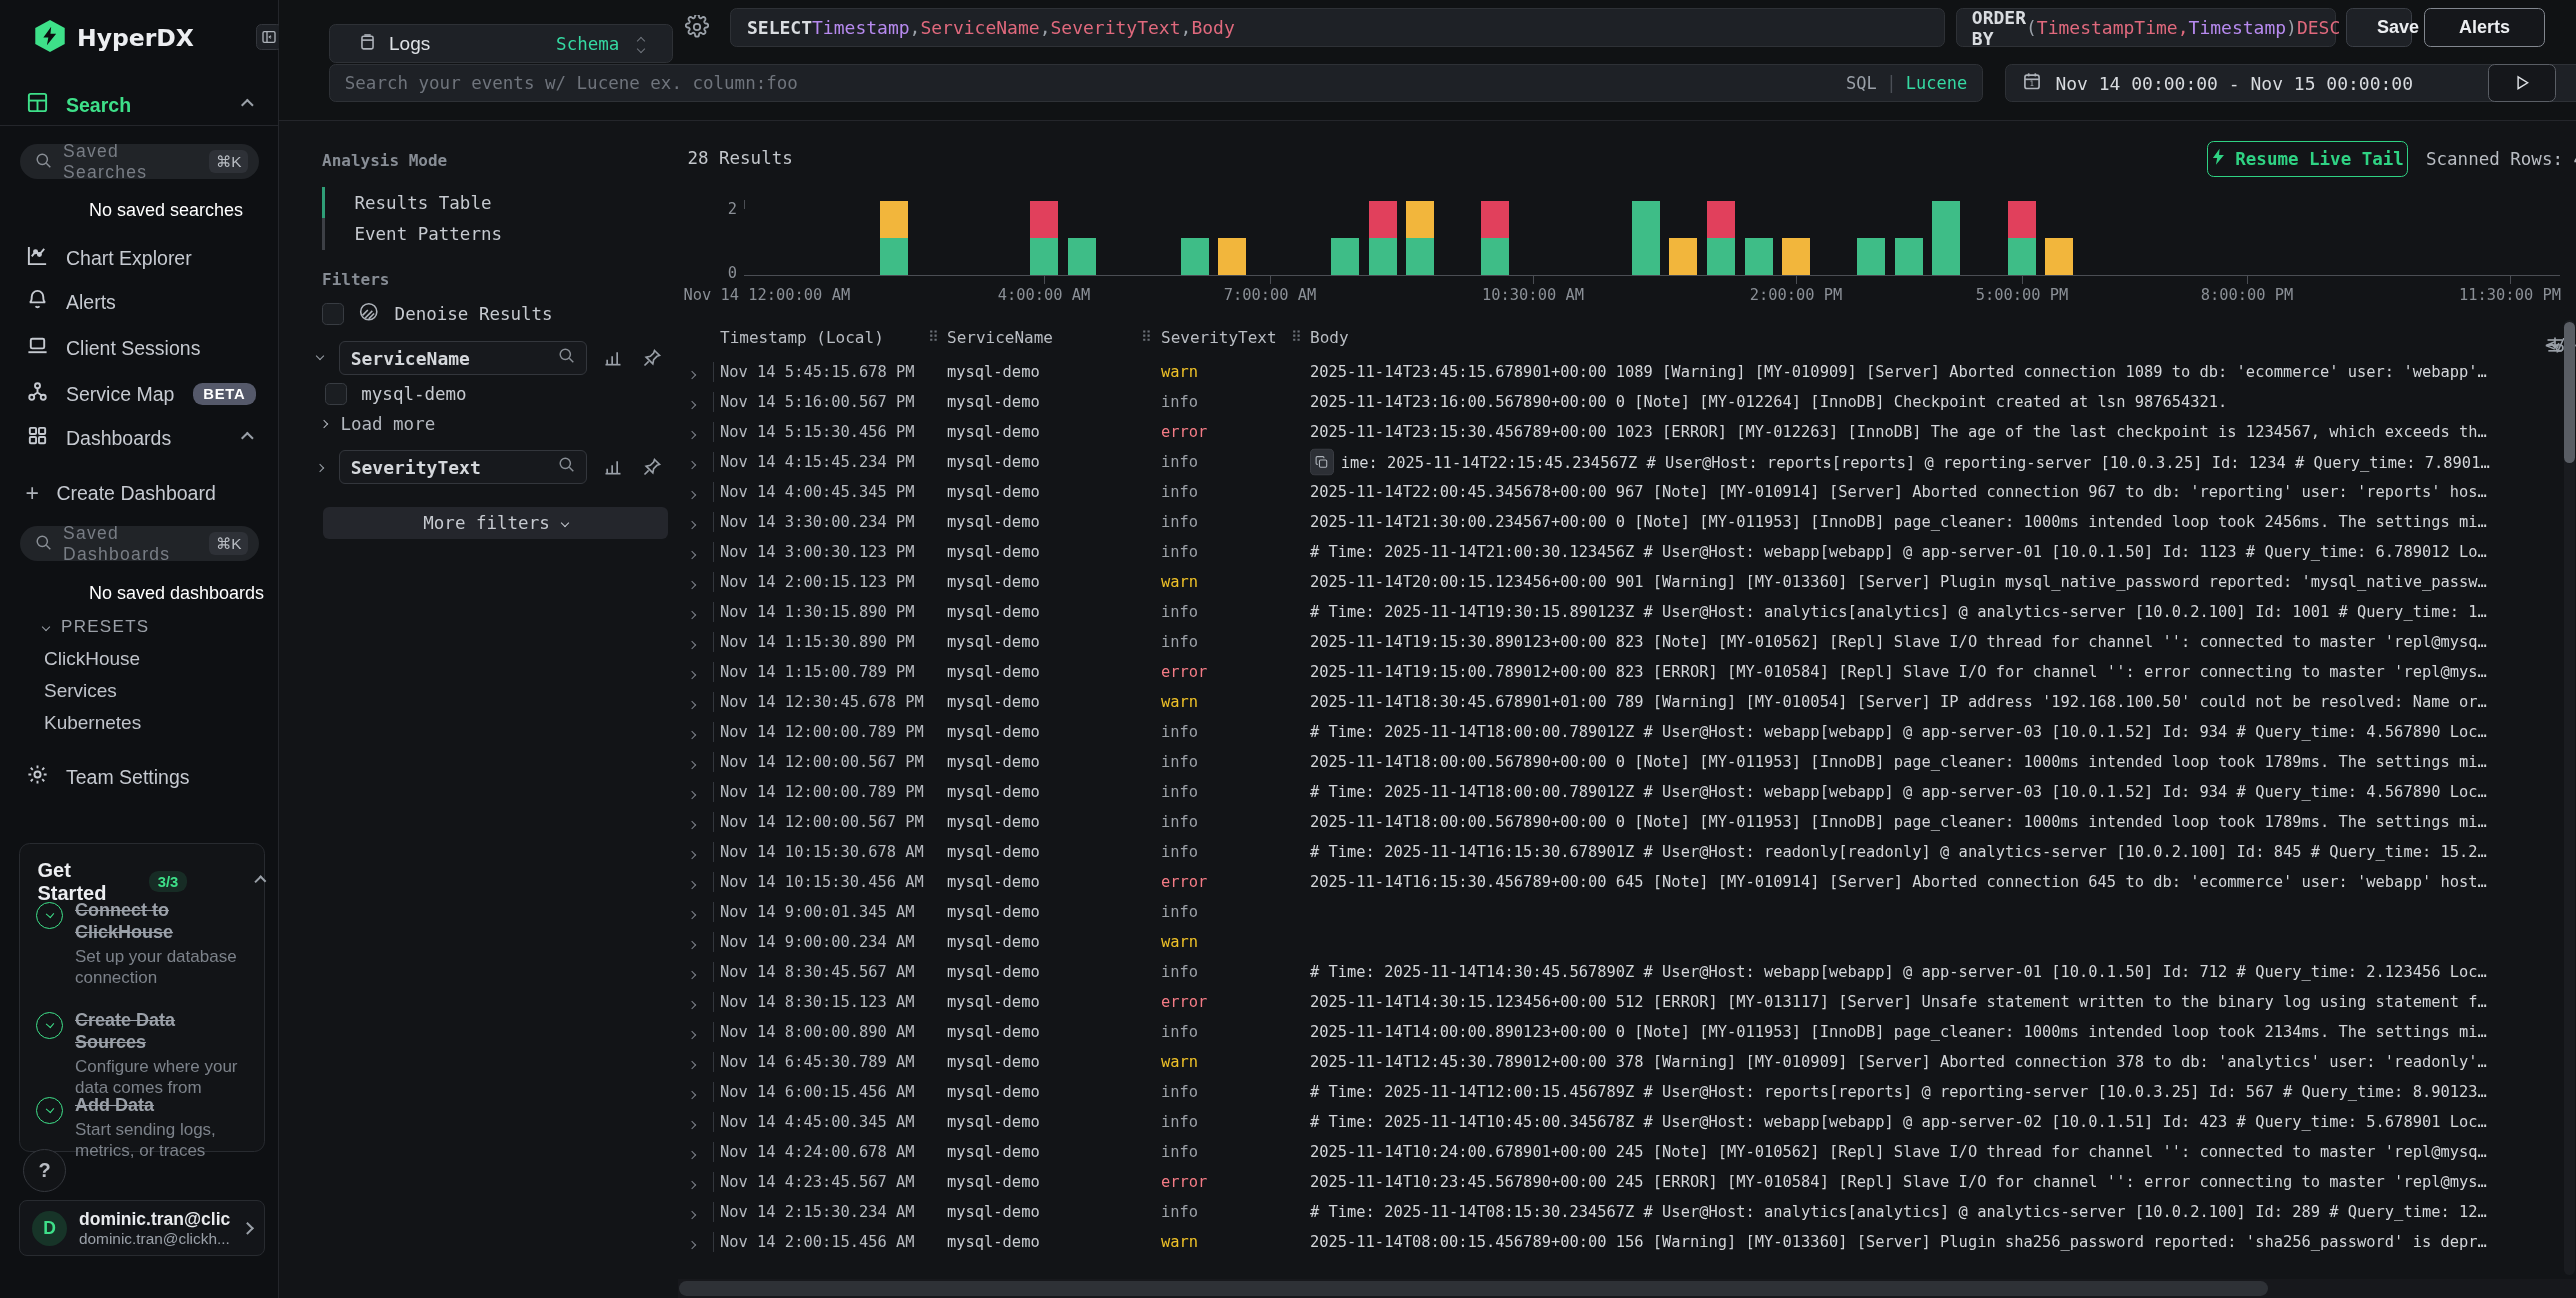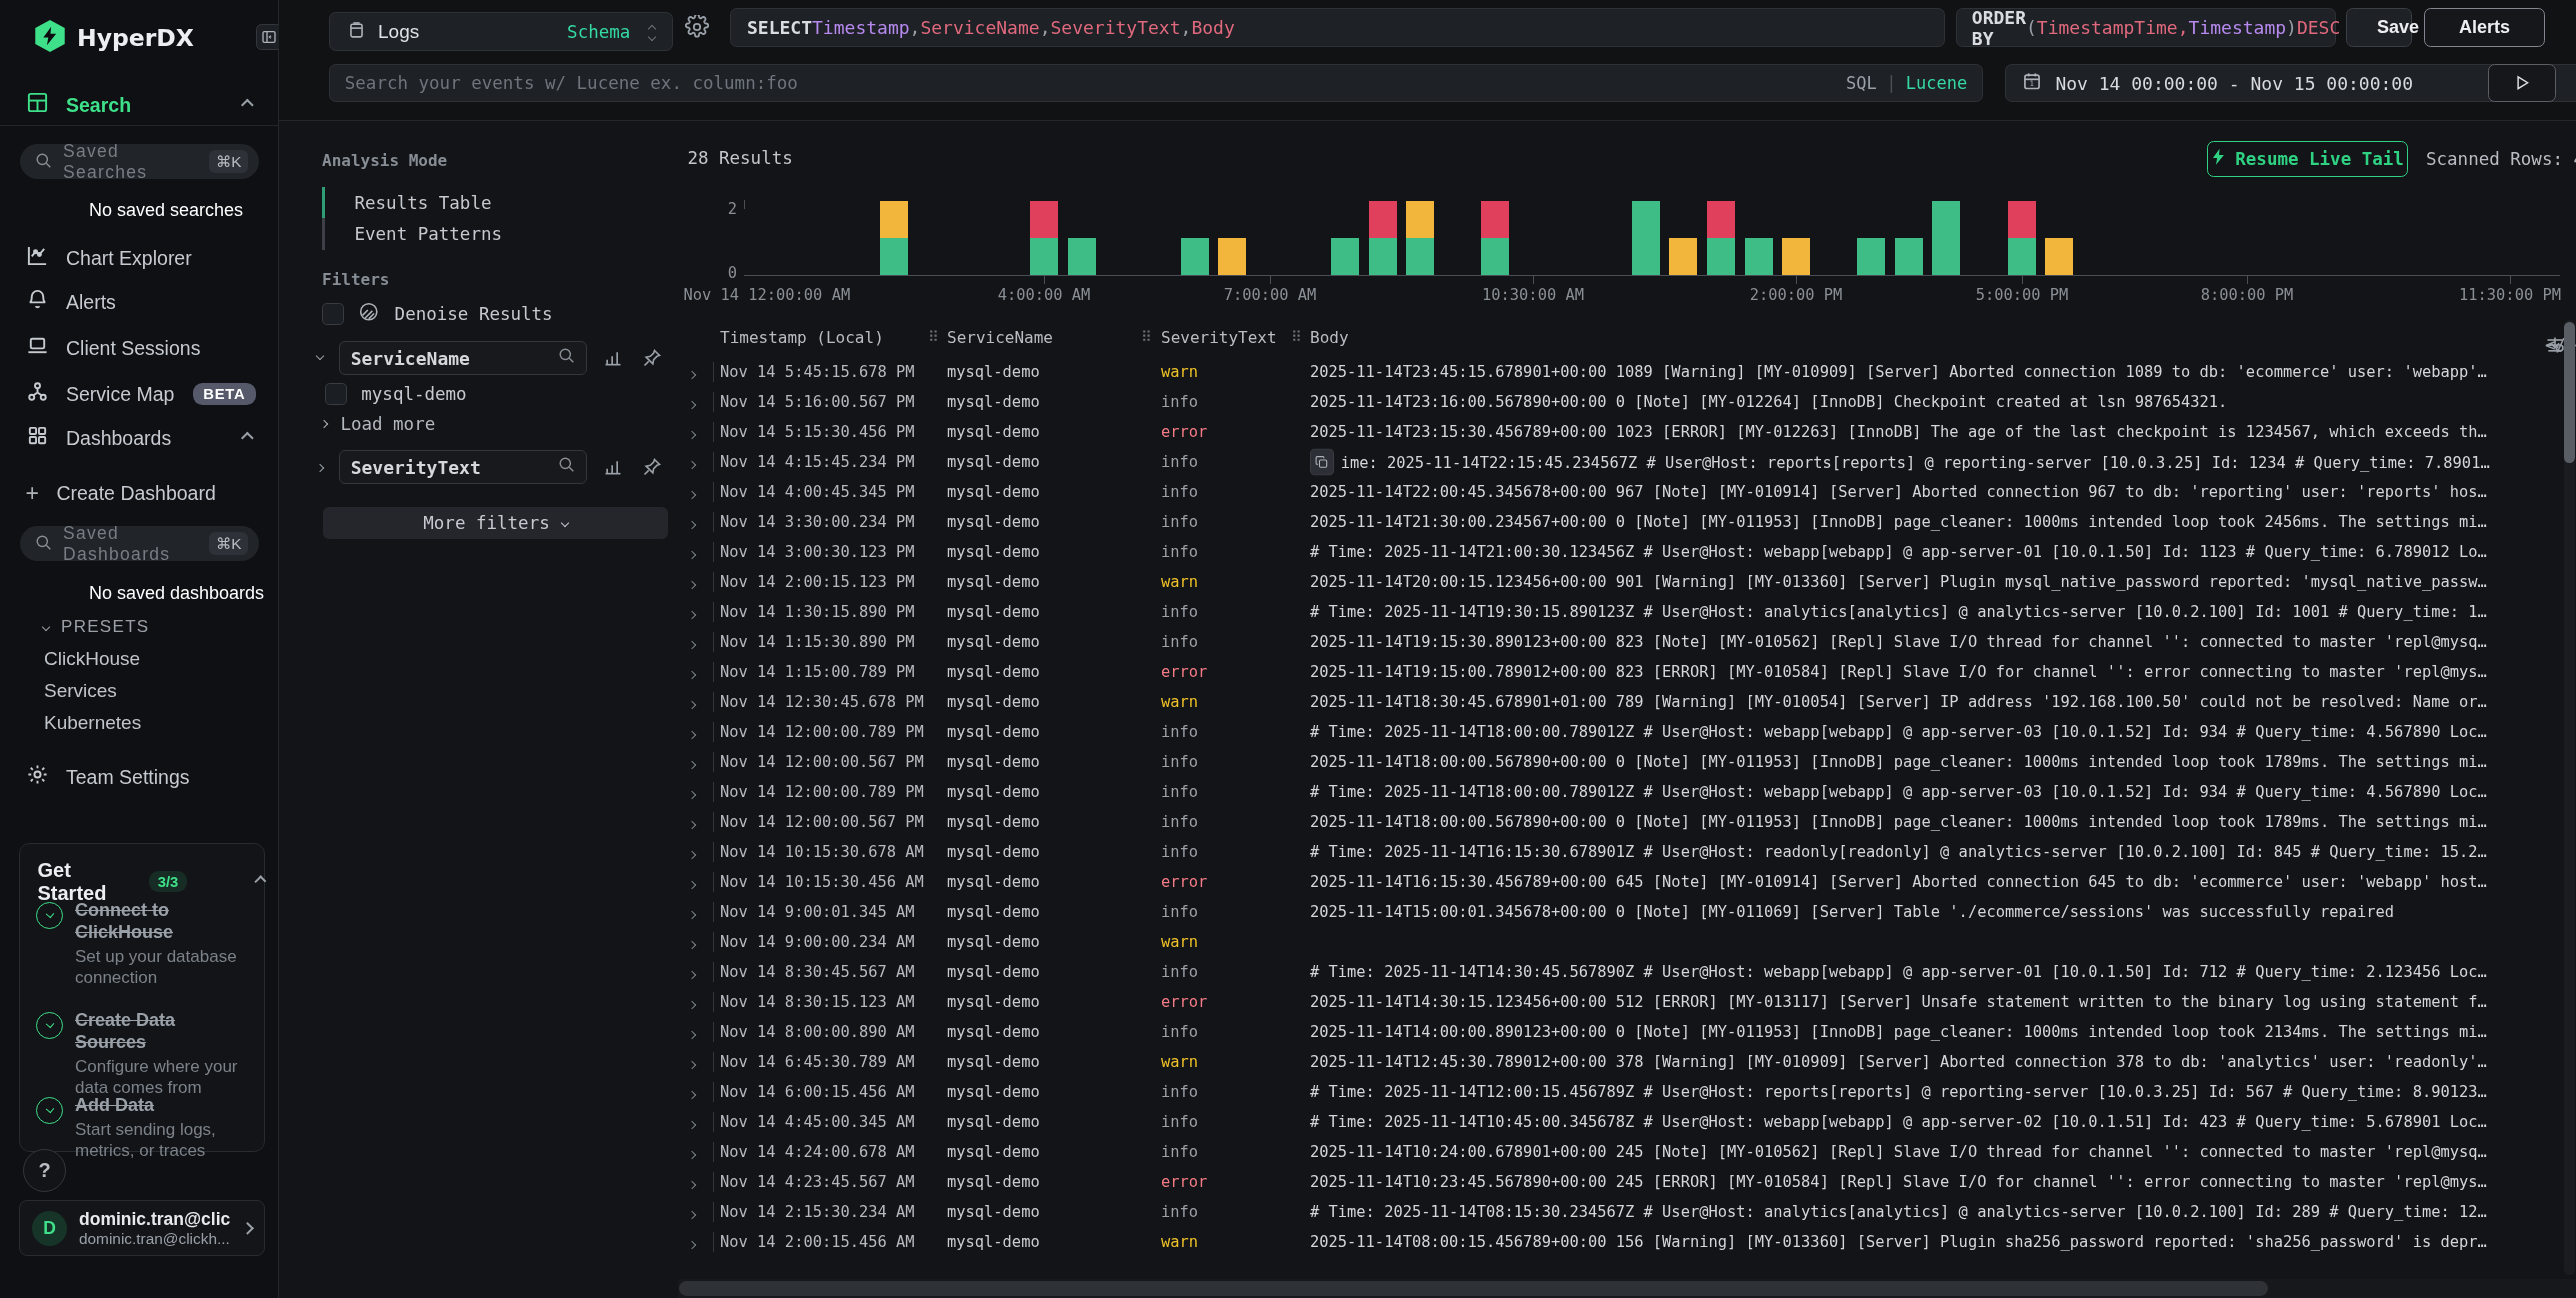--- a/index.html
+++ b/index.html
@@ -59,21 +59,21 @@
   .avatar { width:35px; height:35px; border-radius:50%; background:#173428; color:#3ee089;
             font-weight:bold; font-size:17.5px; display:flex; align-items:center; justify-content:center; }
   .u-name { font-size:17.5px; font-weight:bold; color:#e8eaed; }
   .u-sub { font-size:15.4px; color:#9aa0a8; }
 
   
   #topbar { position:absolute; left:279px; top:0; right:0; height:121px; background:#101214;
             border-bottom:0.7px solid #24262b; }
   .tb-box { position:absolute; background:#1e2126; border:0.7px solid #2e3136; border-radius:6.7px;
             display:flex; align-items:center; }
-  #src-select { left:50px; top:12px; width:344px; height:39px; padding:0 17px; gap:12px; cursor:pointer; }
+  #src-select { left:50px; top:24px; width:344px; height:39px; padding:0 28px; gap:12px; cursor:pointer; }
   #src-select .lbl { color:#dfe2e6; font-size:19px; }
   #src-select .schema { color:#35d9a2; font-size:17.5px; margin-left:auto; }
   .updown { display:flex; flex-direction:column; gap:4px; color:#6f747c; margin-left:6.7px; }
   #gear-btn { position:absolute; left:406px; top:14.8px; color:#9aa0a8; }
   #sql-editor { left:451px; top:8px; width:1215px; height:39px; padding:0 16px; font-size:18px; }
   #order-by { left:1677px; top:8px; width:380px; height:39px; padding:0 14.8px; font-size:18px; }
   .kw { color:#d9dce0; font-weight:bold; }
   .punct { color:#9aa0a8; }
   .f-purple { color:#b78aef; }
   .f-rose { color:#e0697d; }
@@ -824,23 +824,20 @@
             <span style="white-space: nowrap;">2025-11-14T16:15:30.456789+00:00 645 [Note] [MY-010914] [Server] Aborted connection 645 to db: 'ecommerce' user: 'webapp' host…</span>
           </span>
   </div>
 
   <div class="trow">
     <span class="r-chev chv sm right"></span>
     <span class="r-bar"></span>
     <span class="r-ts">Nov 14 9:00:01.345 AM</span>
     <span class="r-svc">mysql-demo</span>
     <span class="r-sev sev-info">info</span>
-    <span class="r-body">
-            <span style="white-space: nowrap;">2025-11-14T15:00:01.345678+00:00 0 [Note] [MY-011069] [Server] Table './ecommerce/sessions' was successfully repaired</span>
-          </span>
   </div>
 
   <div class="trow">
     <span class="r-chev chv sm right"></span>
     <span class="r-bar"></span>
     <span class="r-ts">Nov 14 9:00:00.234 AM</span>
     <span class="r-svc">mysql-demo</span>
     <span class="r-sev sev-warn">warn</span>
   </div>
 

